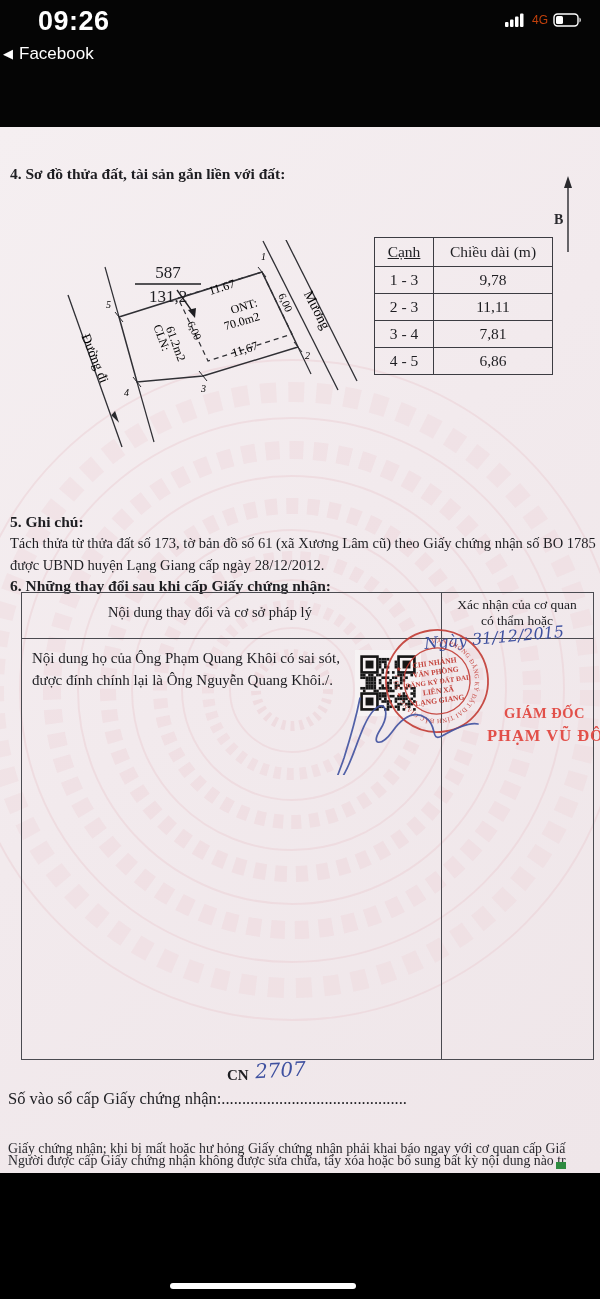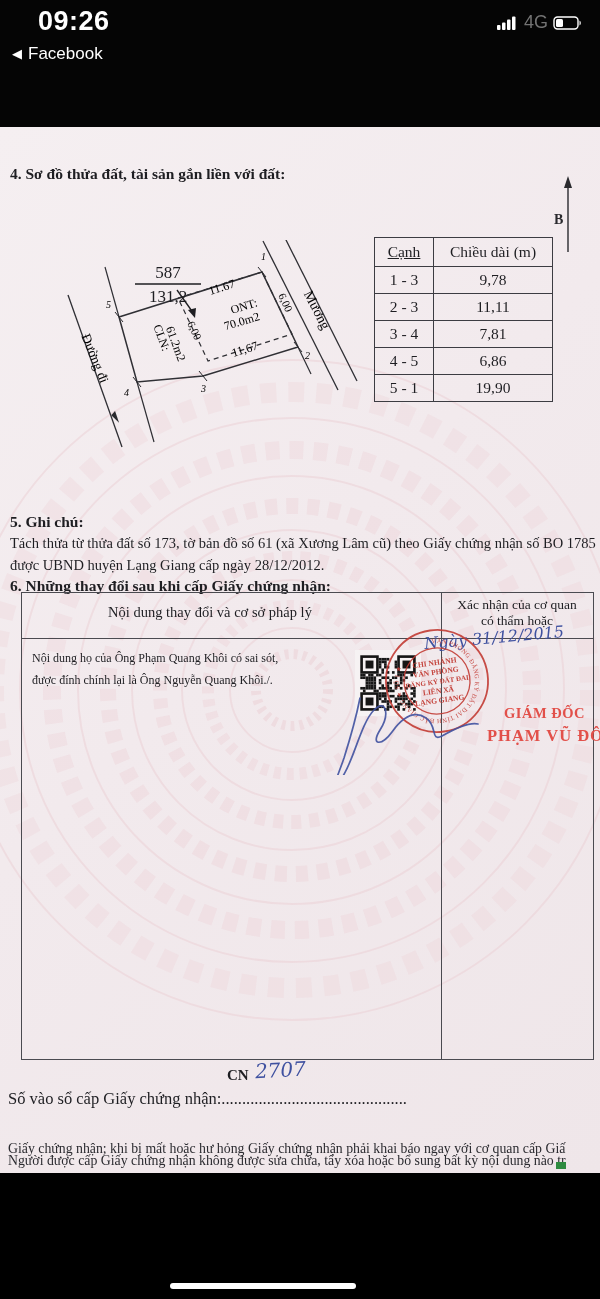--- a/index.html
+++ b/index.html
@@ -2,44 +2,44 @@
 <html><head>
 <meta charset="utf-8">
 <style>
   html,body{margin:0;padding:0;background:#000;}
   body{width:600px;height:1299px;position:relative;overflow:hidden;
        font-family:"Liberation Sans","DejaVu Sans",sans-serif;}
   .abs{position:absolute;}
   
   #statusbar{left:0;top:0;width:600px;height:127px;background:#050505;color:#fff;}
   .sb-time{left:38px;top:6px;font-size:27px;font-weight:700;letter-spacing:.5px;}
-  .sb-back{left:12px;top:44px;font-size:17px;font-weight:400;}
+  .sb-back{left:3px;top:44px;font-size:17px;font-weight:400;}
   .sb-back .tri{font-size:13px;margin-right:6px;vertical-align:1px;}
   .sb-right{right:18px;top:12px;display:flex;align-items:center;gap:5px;}
-  .sb-net{font-size:18px;color:#737373;}
+  .sb-net{font-size:12px;color:#c2410c;}
   
   #photo{left:0;top:127px;width:600px;height:1046px;overflow:hidden;
          background:linear-gradient(135deg,#f5eff1 0%,#f2eaed 45%,#efe6e9 100%);
          font-family:"Liberation Serif","DejaVu Serif",serif;color:#1e1e22;}
   .h-bold{font-weight:700;font-size:15.5px;white-space:nowrap;}
   .bodytext{font-size:14.5px;white-space:nowrap;}
   
   #edges{left:374px;top:110px;border-collapse:collapse;}
   #edges td,#edges th{border:1.4px solid #3c3c42;text-align:center;
       font-weight:400;font-size:15.5px;padding:0;height:26px;}
   #edges th{height:28px;}
   #edges .c1{width:58px;text-decoration:underline;}
   #edges .c2{width:118px;text-align:center;}
   
   #tbl6{left:21px;top:465px;width:571px;height:466px;border:1.3px solid #4a4a50;}
   #tbl6 .hdr-split{position:absolute;left:419px;top:0;width:0;height:466px;border-left:1.3px solid #4a4a50;}
   #tbl6 .hdr-line{position:absolute;left:0;top:45px;width:571px;height:0;border-top:1.3px solid #4a4a50;}
   .col1-hdr{left:60px;top:477px;width:300px;text-align:center;font-size:14.5px;}
   .col2-hdr{left:442px;top:470px;width:150px;text-align:center;font-size:13.5px;line-height:16px;}
-  .change-text{left:32px;top:521px;width:332px;font-size:12px;line-height:21.5px;text-align:justify;}
+  .change-text{left:32px;top:521px;width:332px;font-size:15px;line-height:21.5px;text-align:justify;}
   .ink{color:#3f51a0;}
   .hand{font-style:italic;font-family:"DejaVu Serif","Liberation Serif",serif;}
   .gd{left:504px;top:578px;font-size:14.5px;font-weight:700;letter-spacing:.5px;white-space:nowrap;color:#e2504a;}
   .gname{left:487px;top:599px;font-size:16.5px;font-weight:700;letter-spacing:1px;white-space:nowrap;color:#e2504a;}
   .footer-line{font-size:13.8px;white-space:nowrap;color:#2b2b30;}
   
   #bottombar{left:0;top:1173px;width:600px;height:126px;background:#000;}
   #homebar{left:170px;top:1283px;width:186px;height:5.5px;background:#fff;border-radius:3px;}
   .artifact{left:556px;top:1035px;width:10px;height:7px;background:#2e8b40;}
   svg text{font-family:"Liberation Serif","DejaVu Serif",serif;}
@@ -160,24 +160,20 @@
           <td>2 - 3</td>
           <td>11,11</td>
         </tr>
     <tr>
           <td>3 - 4</td>
           <td>7,81</td>
         </tr>
     <tr>
           <td>4 - 5</td>
           <td>6,86</td>
-        </tr>
-    <tr>
-          <td>5 - 1</td>
-          <td>19,90</td>
         </tr>
   </tbody>
     </table>
 
   <div class="abs h-bold" style="left:10px;top:386px;">5. Ghi chú:</div>
   <div class="abs bodytext" style="left:10px;top:408px;">Tách thửa từ thửa đất số 173, tờ bản đồ số 61 (xã Xương Lâm cũ) theo Giấy chứng nhận số BO 1785</div>
   <div class="abs bodytext" style="left:10px;top:430px;">được UBND huyện Lạng Giang cấp ngày 28/12/2012.</div>
 
   <div class="abs h-bold" style="left:10px;top:450px;">6. Những thay đổi sau khi cấp Giấy chứng nhận:</div>
   <div id="tbl6" class="abs">

